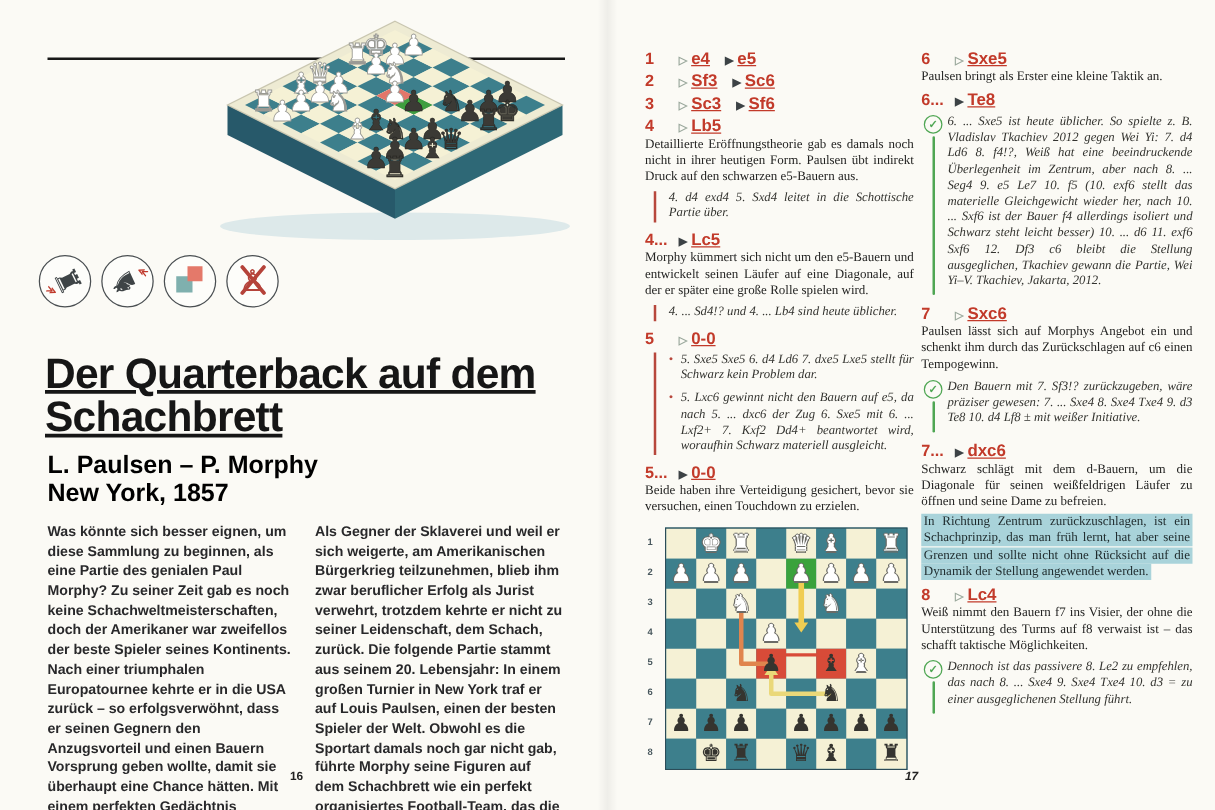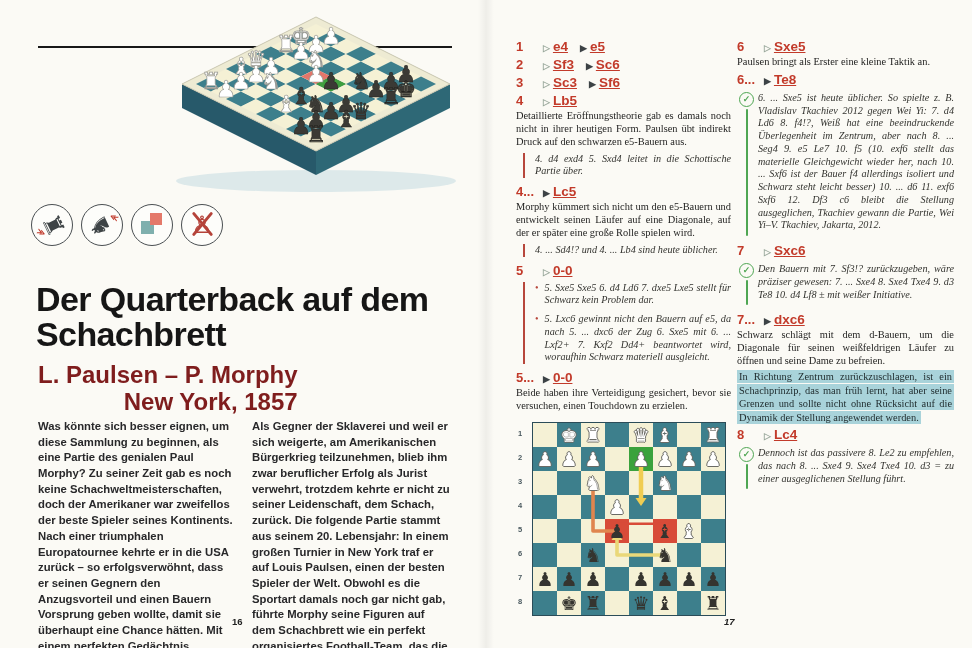--- a/index.html
+++ b/index.html
@@ -21,21 +21,21 @@
   .chip .marks2{position:absolute;right:4px;top:8px;color:#c0392b;font-size:8px;font-weight:bold;transform:rotate(205deg);}
   .chip .sq-a{position:absolute;left:9px;top:16px;width:13px;height:13px;background:#7fb0ae;}
   .chip .sq-b{position:absolute;left:18px;top:8px;width:12px;height:12px;background:#e4796a;}
   .chip .pawn-red{font-size:24px;color:#b5433a;}
   .chip .cross{position:absolute;left:6px;top:5px;width:28px;height:28px;}
   .chip .cross:before,.chip .cross:after{content:"";position:absolute;left:13px;top:-1px;width:3px;height:30px;background:#b5433a;border-radius:2px;}
   .chip .cross:before{transform:rotate(40deg);} .chip .cross:after{transform:rotate(-40deg);}
 
   .title{position:absolute;left:36px;top:282px;width:400px;font-size:34px;line-height:1.04;
          font-weight:bold;letter-spacing:-0.6px;color:#161616;}
-  .subtitle{position:absolute;left:38px;top:361px;font-size:24px;line-height:1.14;font-weight:bold;color:#7f1d1d;text-align:right;}
+  .subtitle{position:absolute;left:38px;top:361px;font-size:20px;line-height:1.14;font-weight:bold;color:#000000;}
   .intro-cols{position:absolute;left:38px;top:419px;width:412px;display:flex;gap:16px;}
   .intro-col{width:198px;font-size:11.3px;line-height:1.39;font-weight:600;color:#28282a;}
   .intro-col p{margin:0 0 2px 0;}
   .pagenum{position:absolute;font-size:9.5px;font-weight:bold;color:#222;}
   .pn-left{left:232px;top:616px;text-align:right;} .pn-right{left:724px;top:616px;font-style:italic;}
 
   
   .rcol{position:absolute;top:36px;}
   .rcol1{left:516px;width:215px;} .rcol2{left:737px;width:217px;}
   .blk-text{font-family:"Liberation Serif",serif;font-size:10.4px;line-height:1.24;text-align:justify;
@@ -205,21 +205,21 @@
     <div class="chip">
       <span class="sq-a"></span>
         <span class="sq-b"></span>
     </div>
     <div class="chip">
       <span class="pawn-red">♙</span>
         <span class="cross"></span>
     </div>
   </div>
 
-  <h1 class="title" style="margin:0;">Der Quarterback auf dem Schachbrett</h1>
+  <h1 class="title" style="margin:0;text-decoration:underline;">Der Quarterback auf dem Schachbrett</h1>
   <div class="subtitle">
     <div>L. Paulsen – P. Morphy</div>
     <div>New York, 1857</div>
   </div>
 
   <div class="intro-cols">
     <div class="intro-col">
       <p>Was könnte sich besser eignen, um diese Sammlung zu beginnen, als eine Partie des genialen Paul Morphy? Zu seiner Zeit gab es noch keine Schachweltmeisterschaften, doch der Amerikaner war zweifellos der beste Spieler seines Kontinents. Nach einer triumphalen Europatournee kehrte er in die USA zurück – so erfolgsverwöhnt, dass er seinen Gegnern den Anzugsvorteil und einen Bauern Vorsprung geben wollte, damit sie überhaupt eine Chance hätten. Mit einem perfekten Gedächtnis gesegnet – man sagt, er habe das Zivilgesetzbuch von Louisiana auswendig gelernt –, wandte sich Morphy leider früh vom Schach ab, um eine juristische Karriere zu machen. Damals</p>
     </div>
     <div class="intro-col">
@@ -448,39 +448,41 @@
           <div class="nc-line"></div>
         </div>
         <div class="nc-body">
           <p>6. ... Sxe5 ist heute üblicher. So spielte z. B. Vladislav Tkachiev 2012 gegen Wei Yi: 7. d4 Ld6 8. f4!?, Weiß hat eine beeindruckende Überlegenheit im Zentrum, aber nach 8. ... Seg4 9. e5 Le7 10. f5 (10. exf6 stellt das materielle Gleichgewicht wieder her, nach 10. ... Sxf6 ist der Bauer f4 allerdings isoliert und Schwarz steht leicht besser) 10. ... d6 11. exf6 Sxf6 12. Df3 c6 bleibt die Stellung ausgeglichen, Tkachiev gewann die Partie, Wei Yi–V. Tkachiev, Jakarta, 2012.</p>
         </div>
       </div>
       <div class="move-row">
         <span class="move-num">7</span>
         <span class="san-group"><span class="tri tri-w">▷</span><span class="san">Sxc6</span></span>
       </div>
+      <p class="blk-text">Paulsen lässt sich auf Morphys Angebot ein und schenkt ihm durch das Zurückschlagen auf c6 einen Tempogewinn.</p>
       <div class="note-check">
         <div class="nc-rail">
           <div class="nc-circ">✓</div>
           <div class="nc-line"></div>
         </div>
         <div class="nc-body">
           <p>Den Bauern mit 7. Sf3!? zurückzugeben, wäre präziser gewesen: 7. ... Sxe4 8. Sxe4 Txe4 9. d3 Te8 10. d4 Lf8 ± mit weißer Initiative.</p>
         </div>
       </div>
       <div class="move-row">
         <span class="move-num">7...</span>
         <span class="san-group"><span class="tri tri-b">▶</span><span class="san">dxc6</span></span>
       </div>
       <p class="blk-text">Schwarz schlägt mit dem d-Bauern, um die Diagonale für seinen weißfeldrigen Läufer zu öffnen und seine Dame zu befreien.</p>
       <p class="blk-hl"><span>In Richtung Zentrum zurückzuschlagen, ist ein Schachprinzip, das man früh lernt, hat aber seine Grenzen und sollte nicht ohne Rücksicht auf die Dynamik der Stellung angewendet werden.</span></p>
       <div class="move-row">
         <span class="move-num">8</span>
         <span class="san-group"><span class="tri tri-w">▷</span><span class="san">Lc4</span></span>
       </div>
+      <p class="blk-text">Weiß nimmt den Bauern f7 ins Visier, der ohne die Unterstützung des Turms auf f8 verwaist ist – das schafft taktische Möglichkeiten.</p>
       <div class="note-check">
         <div class="nc-rail">
           <div class="nc-circ">✓</div>
           <div class="nc-line"></div>
         </div>
         <div class="nc-body">
           <p>Dennoch ist das passivere 8. Le2 zu empfehlen, das nach 8. ... Sxe4 9. Sxe4 Txe4 10. d3 = zu einer ausgeglichenen Stellung führt.</p>
         </div>
       </div>
     </div>

